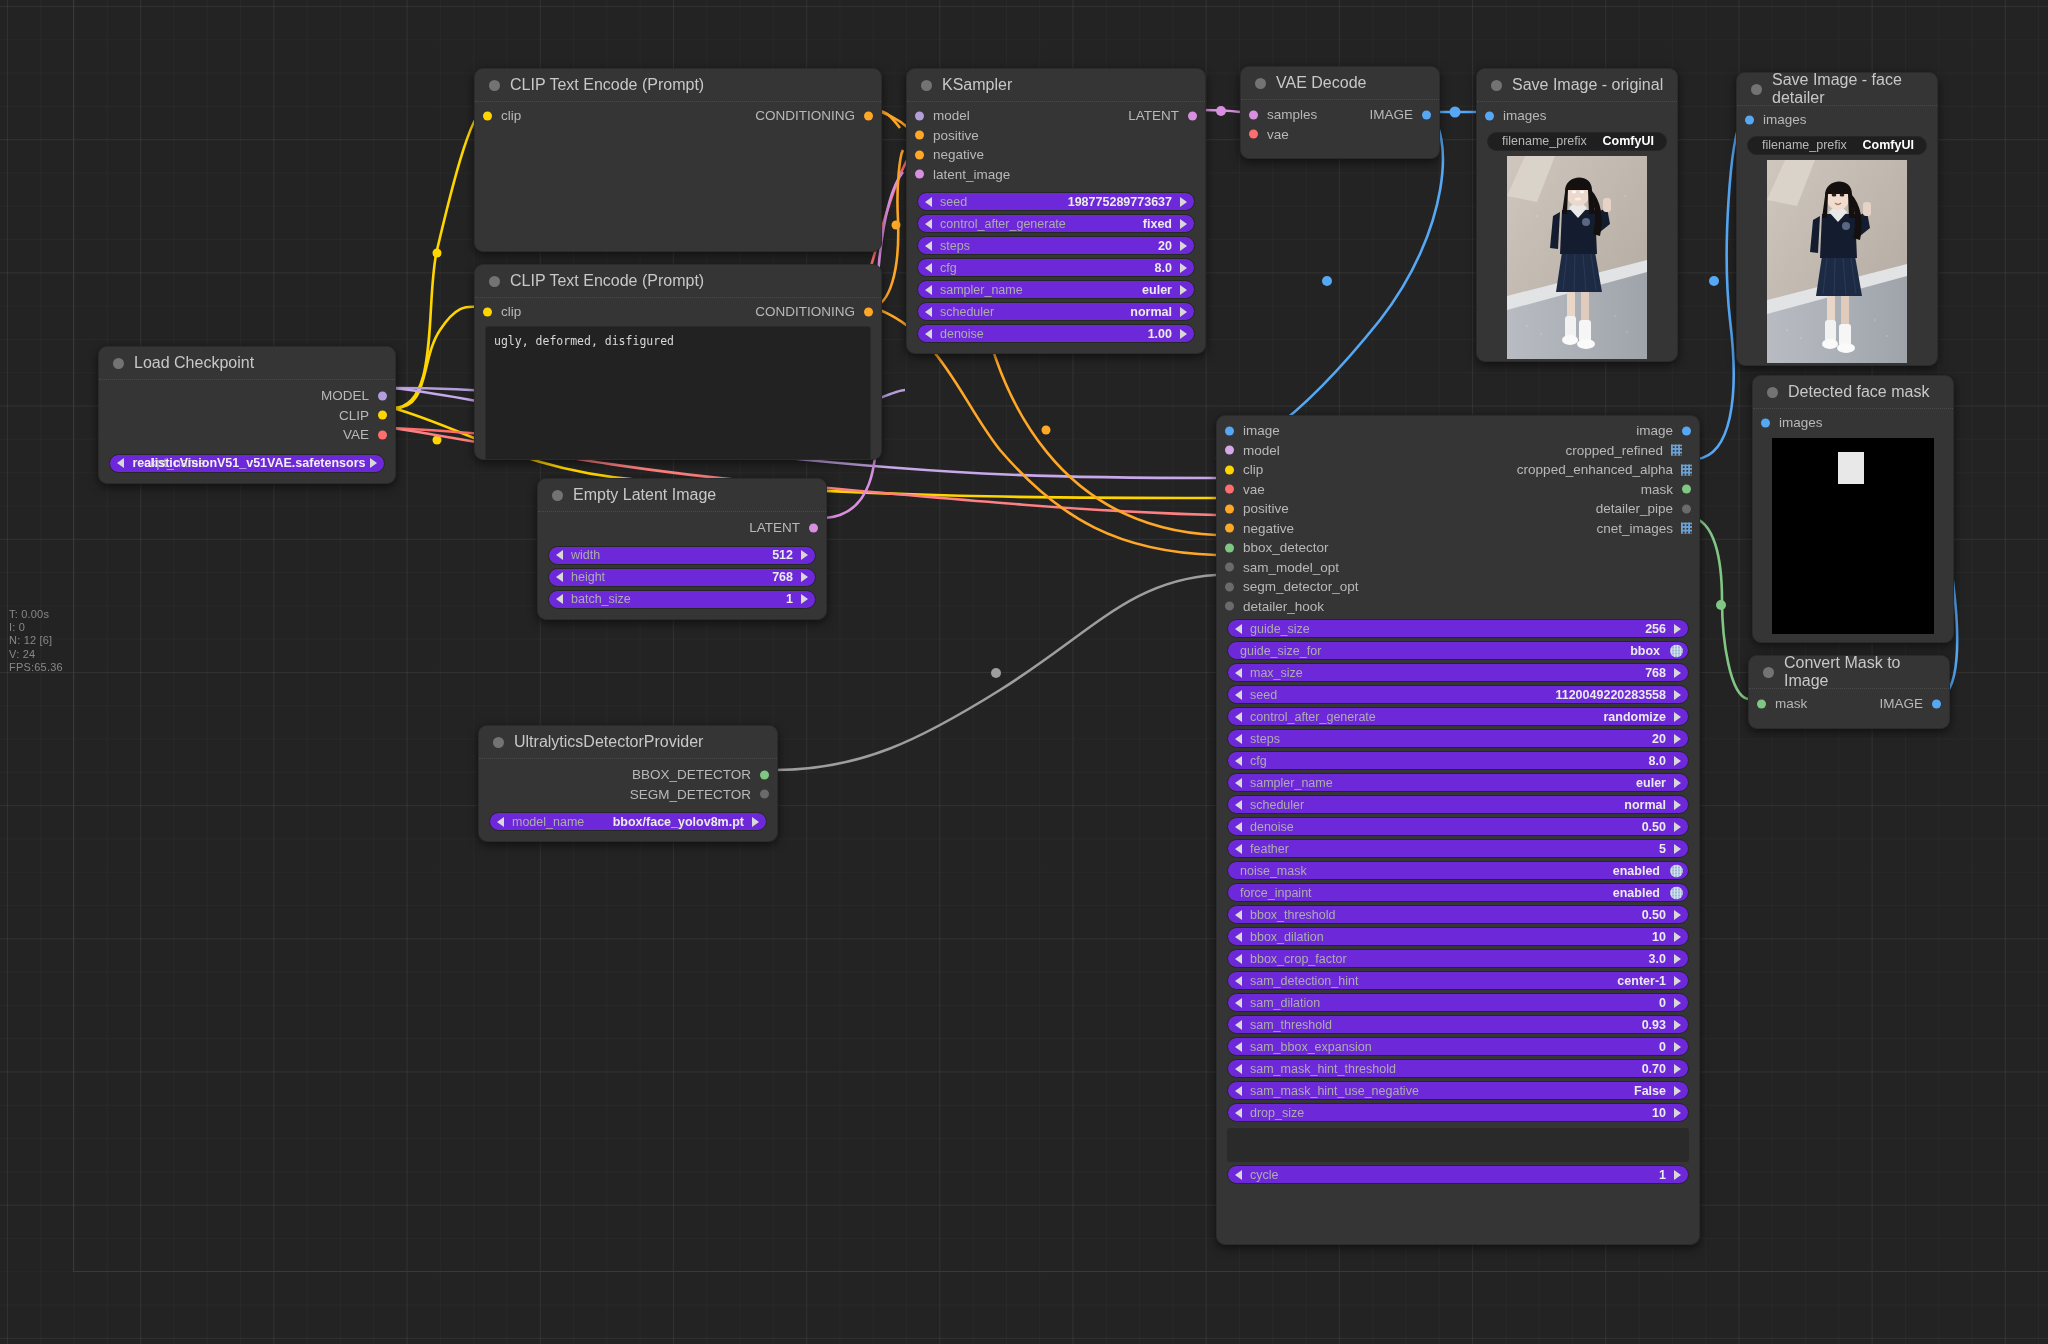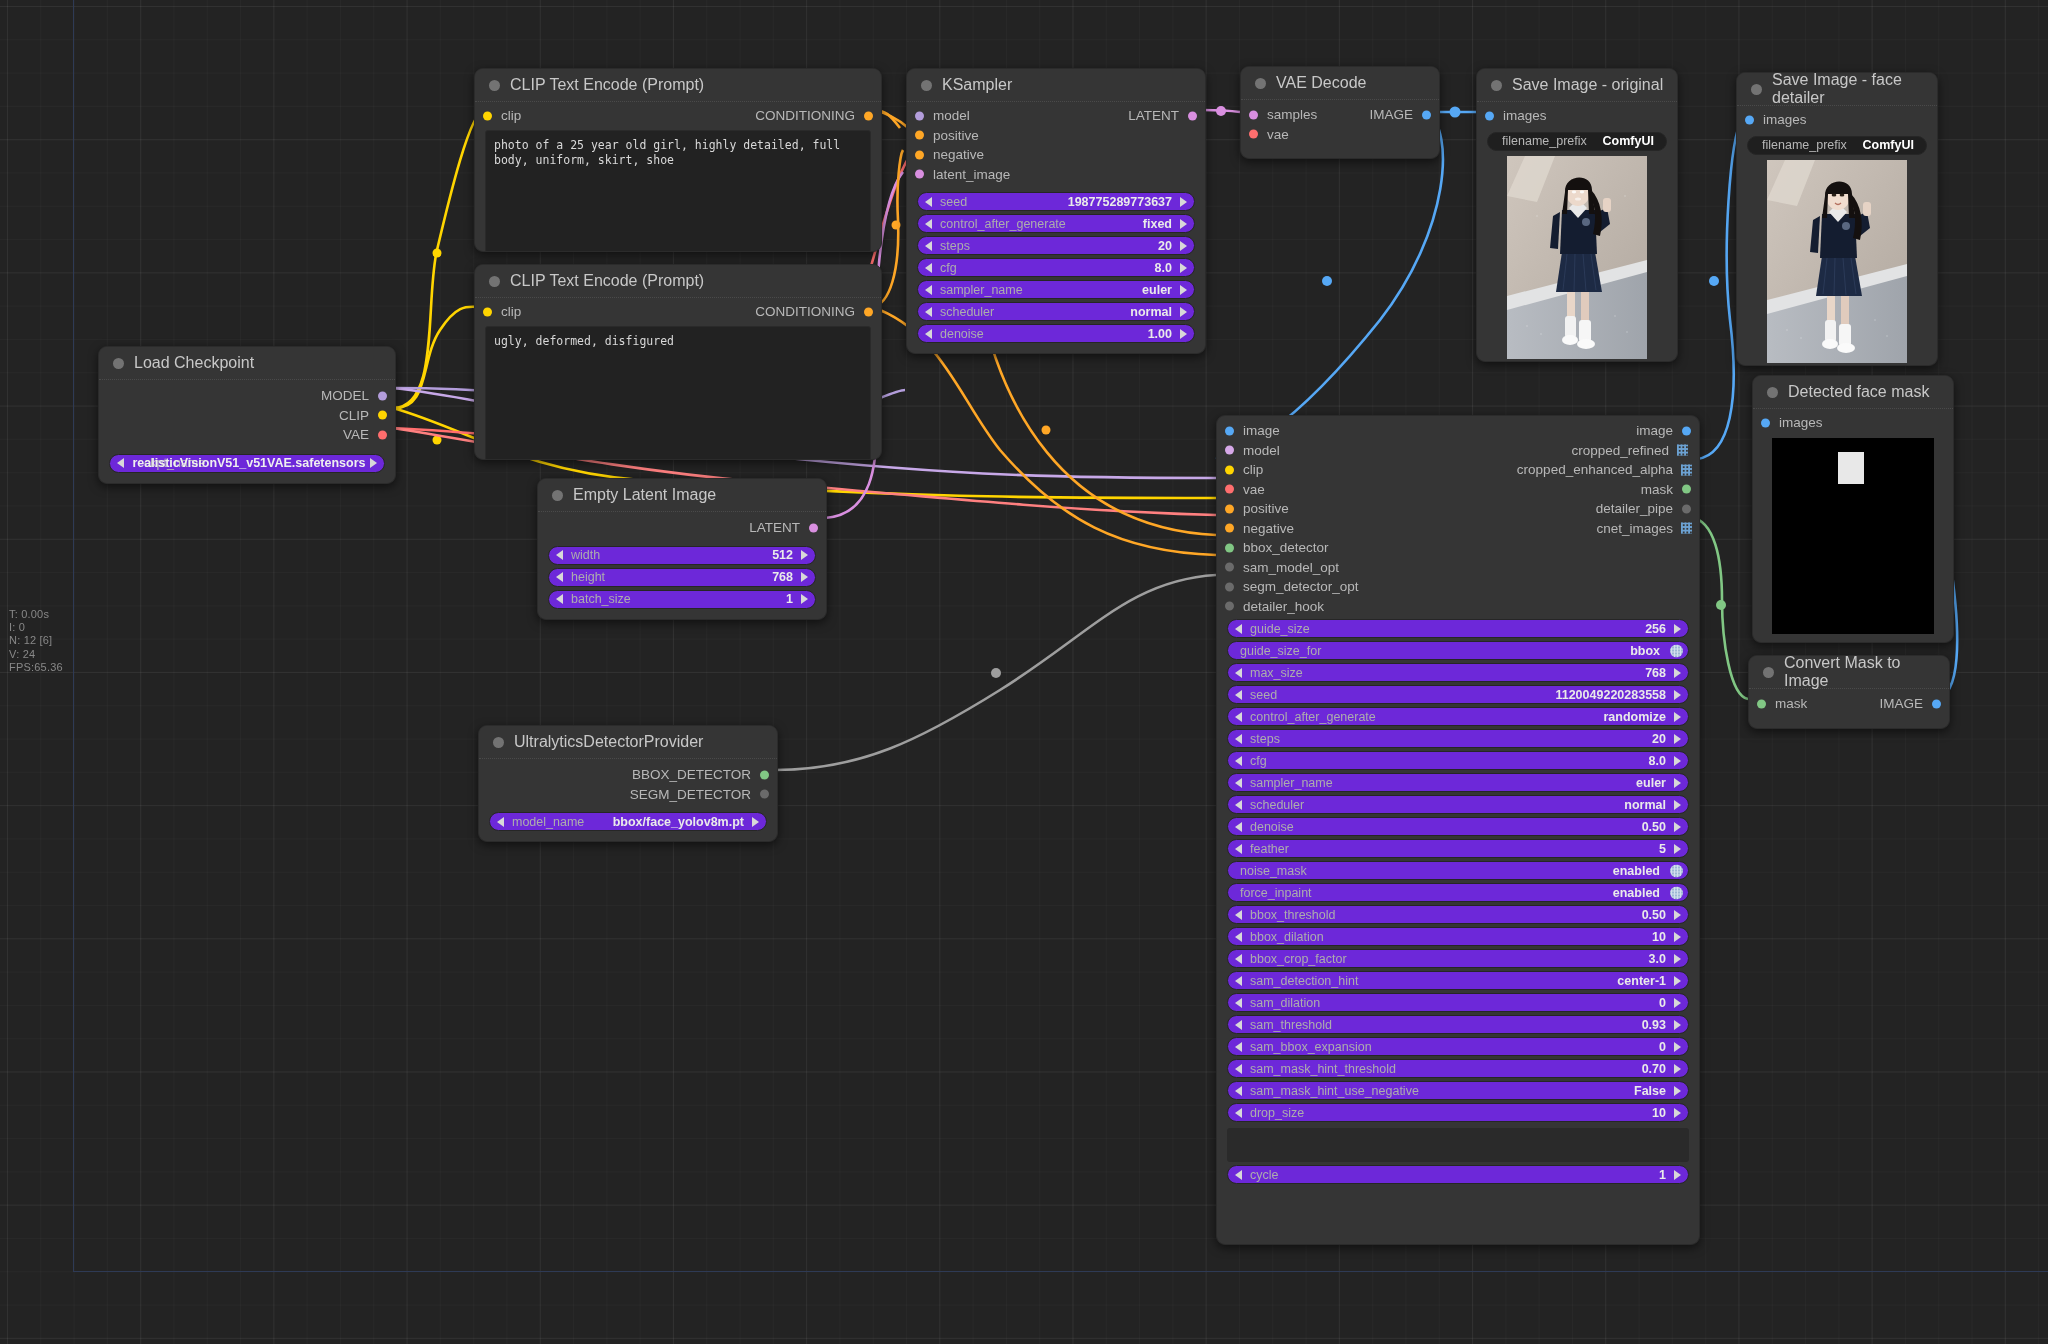--- a/index.html
+++ b/index.html
@@ -229,21 +229,20 @@
     <div class="slots" style="position:relative;height:22px;padding-top:4px;">
       <div class="slot in" style="position:absolute;left:0;top:4px;">
         <span class="dot" style="background:#FFD500"></span>
         <span>clip</span>
       </div>
       <div class="slot out" style="position:absolute;right:0;top:4px;">
         <span>CONDITIONING</span>
         <span class="dot" style="background:#FFA726"></span>
       </div>
     </div>
-    <div class="textbox" style="height:123px;">photo of a 25 year old girl, highly detailed, full body, uniform, skirt, shoe</div>
   </div>
 </div>
 
 <div class="node" style="left:474px;top:264px;width:408px;height:196px;">
   <div class="node-title">
     <span class="title-dot"></span>
     <span>CLIP Text Encode (Prompt)</span>
   </div>
   <div class="node-body">
     <div class="slots" style="position:relative;height:22px;padding-top:4px;">
@@ -633,21 +632,21 @@
         </div>
       <div class="slot in">
           <span class="dot hollow"></span>
           <span>detailer_hook</span>
         </div>
 
       <div class="slot out" style="position:absolute;right:0;top:5px;width:100%;">
           <span>image</span>
           <span class="dot" style="background:#56A8F5"></span>
         </div>
-      <div class="slot out" style="position:absolute;right:4px;top:24.5px;width:100%;align-items:center;">
+      <div class="slot out" style="position:absolute;right:10px;top:24.5px;width:100%;align-items:center;">
           <span>cropped_refined</span>
           <span class="grid-glyph"></span>
         </div>
       <div class="slot out" style="position:absolute;right:0;top:44px;width:100%;">
           <span>cropped_enhanced_alpha</span>
           <span class="grid-glyph"></span>
         </div>
       <div class="slot out" style="position:absolute;right:0;top:63.5px;width:100%;">
           <span>mask</span>
           <span class="dot" style="background:#81C784"></span>

